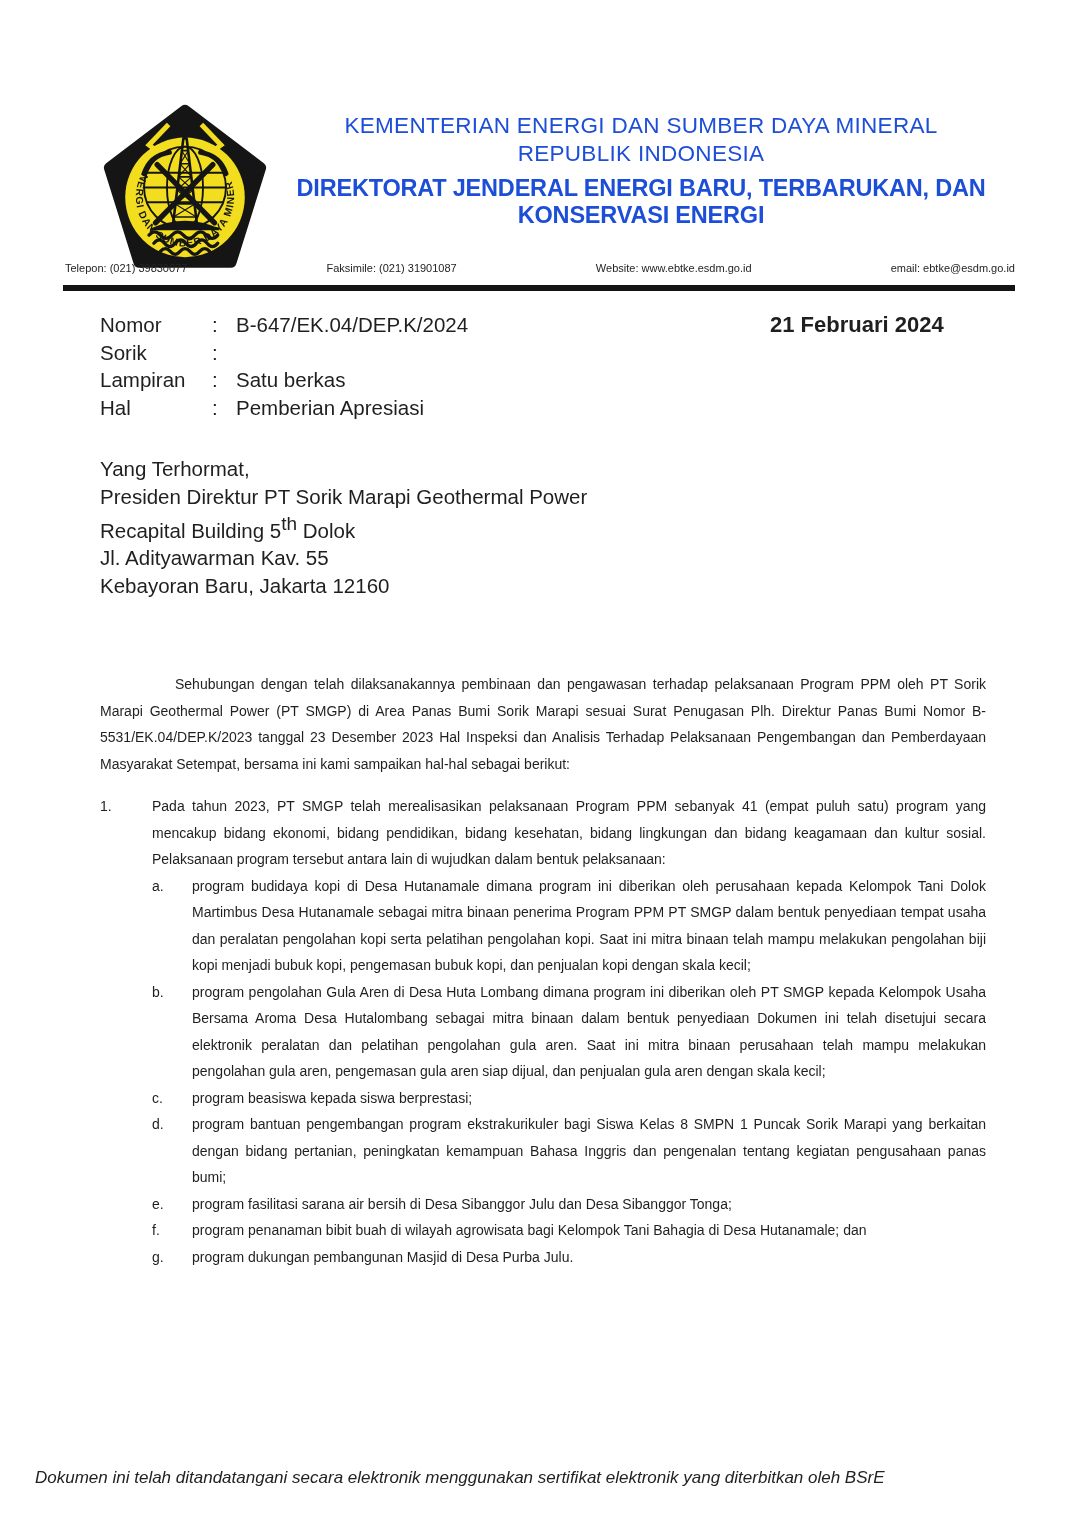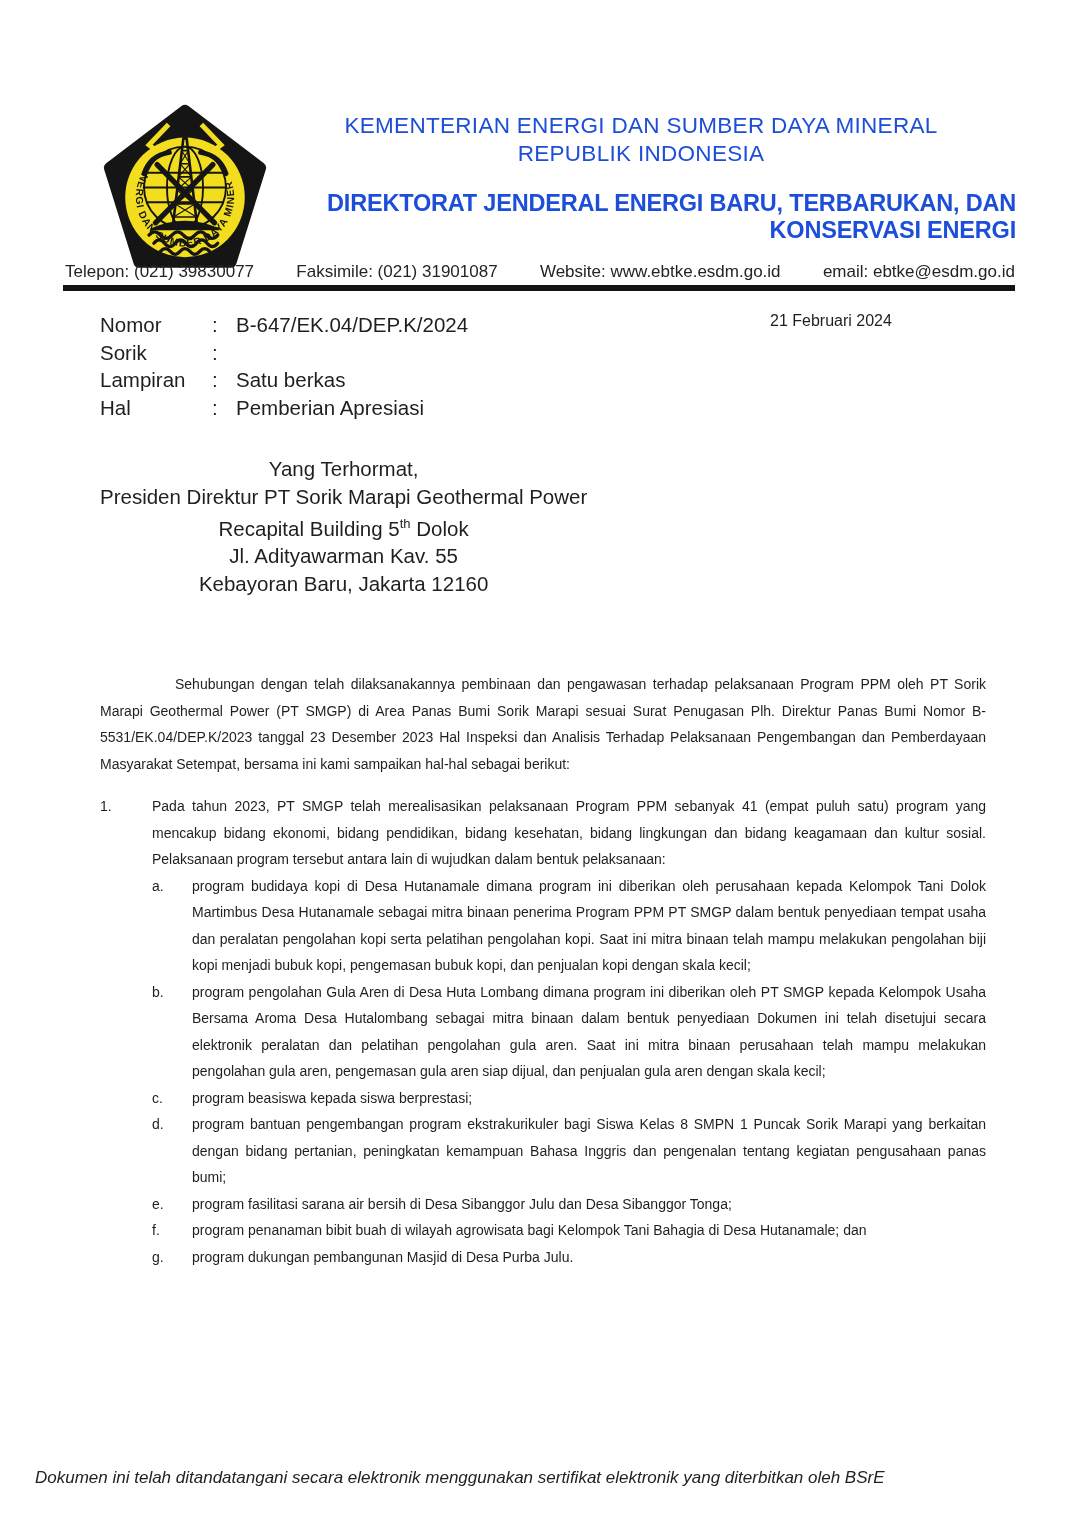--- a/index.html
+++ b/index.html
@@ -7,31 +7,31 @@
   .page {
     position:relative; width:1080px; height:1526px; margin:0 auto;
     background:#ffffff; color:#1f1f1f; overflow:hidden;
     font-family:"Liberation Sans","DejaVu Sans",sans-serif;
   }
   
   .logo-wrap { position:absolute; left:103px; top:104px; width:164px; height:172px; }
   .logo-wrap svg { width:100%; height:100%; display:block; }
   .head-text { position:absolute; left:266px; top:112px; width:750px; text-align:center; color:#1d4ed8; }
   .h1 { font-size:22.5px; line-height:28px; letter-spacing:0.3px; }
-  .h2 { font-size:23.5px; line-height:27px; font-weight:bold; letter-spacing:-0.2px; margin-top:22px;text-align:right; }
+  .h2 { font-size:23.5px; line-height:27px; font-weight:bold; letter-spacing:-0.2px; margin-top:7px; }
   .h3 { font-size:17px; margin-top:18px; letter-spacing:0.2px; }
-  .contact-bar { position:absolute; left:65px; top:262px; width:950px; display:flex; justify-content:space-between; font-size:17px; color:#242424; }
+  .contact-bar { position:absolute; left:65px; top:262px; width:950px; display:flex; justify-content:space-between; font-size:11px; color:#242424; }
   .rule { position:absolute; left:63px; top:285px; width:952px; height:2px; border-top:4px solid #141414; border-bottom:2px solid #141414; }
   
   .meta { position:absolute; left:100px; top:311px; width:886px; font-size:20.5px; }
   .meta-row { display:grid; grid-template-columns:112px 24px 1fr; line-height:27.5px; }
-  .letter-date { position:absolute; left:670px; top:1px; font-size:16px; }
+  .letter-date { position:absolute; left:670px; top:1px; font-size:22px;font-weight:bold; }
   
-  .recipient { position:absolute; left:100px; top:455px; font-size:20.5px; line-height:27.5px;text-align:center; }
-  .recipient sup { font-size:13px; }
+  .recipient { position:absolute; left:100px; top:455px; font-size:20.5px; line-height:27.5px; }
+  .recipient sup { font-size:19px; }
   
   .bodytext { position:absolute; left:100px; top:630px; width:886px; font-size:14px; line-height:26.5px;margin-top:41px; }
   .opening { text-align:justify; text-indent:75px; }
   .num-list { margin-top:16px; }
   .num-item { display:grid; grid-template-columns:52px 1fr; }
   .num-item-text { text-align:justify; }
   .sub-item { display:grid; grid-template-columns:40px 1fr; }
   .sub-item-text { text-align:justify; }
   
   .footer-note { position:absolute; left:35px; top:1468px; font-size:17px; font-style:italic; color:#222; }

